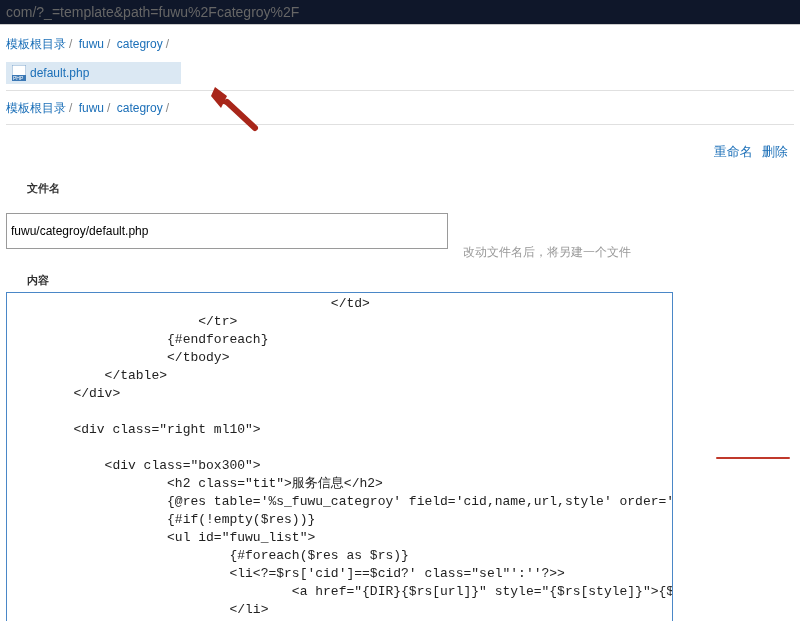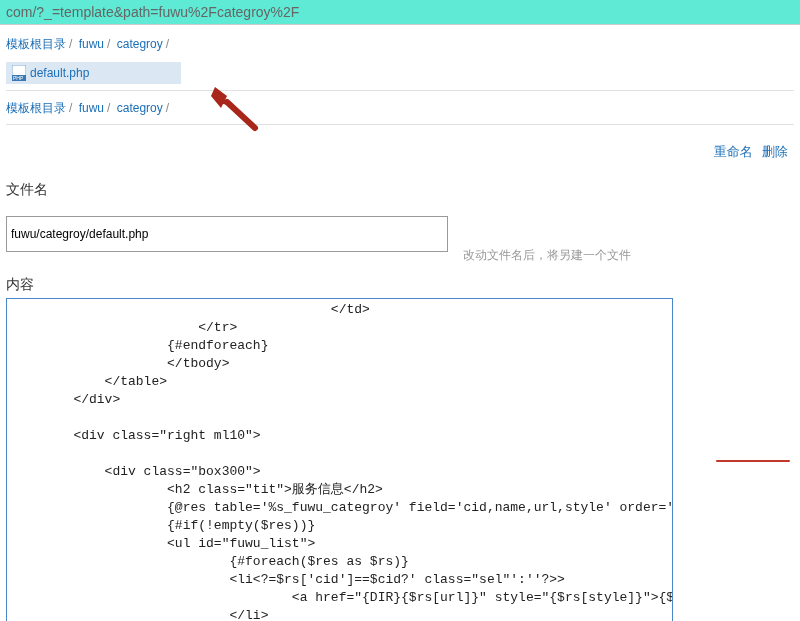--- a/index.html
+++ b/index.html
@@ -1,31 +1,31 @@
 <!DOCTYPE html>
 <html><head>
 <meta charset="utf-8">
 <style>
   * { margin: 0; padding: 0; box-sizing: border-box; }
   body { font-family: Arial, "Microsoft YaHei", sans-serif; font-size: 12px; background: #fff; color: #333; width: 800px; }
-  .url-bar { border: 1px solid #ccc; border-top: none; border-left: none; border-right: none; padding: 4px 6px; background: #5eead4; font-size: 14px; color: #666; font-family: Arial; }
+  .url-bar { border: 1px solid #ccc; border-top: none; border-left: none; border-right: none; padding: 4px 6px; background: #0f172a; font-size: 14px; color: #666; font-family: Arial; }
   .main { padding: 6px 6px 0 6px; }
   .breadcrumb { padding: 5px 0; font-size: 12px; }
   .breadcrumb a { color: #1b6fb8; text-decoration: none; }
   .breadcrumb .sep { color: #888; margin: 0 3px; }
   .file-row { display: flex; gap: 110px; padding: 4px 0 4px 0; align-items: center; }
   .file-item { display: flex; align-items: center; gap: 4px; position: relative; padding: 3px 6px; }
   .file-item.selected { background: #dbe8f3; width: 175px; }
   .file-item a { color: #1b6fb8; text-decoration: none; font-size: 12px; }
   .file-icon { width: 14px; height: 16px; flex-shrink: 0; }
   .sep-line { border-bottom: 1px solid #e0e0e0; margin: 2px 0 4px 0; }
   .actions { padding: 14px 0 10px 0; text-align: right; }
   .actions a { color: #1b6fb8; text-decoration: none; margin-right: 6px; font-size: 13px; }
   .file-name-section { margin-top: 10px; }
-  .label-bold { font-weight: normal; font-size: 14px; margin-bottom: 4px; display: block; }
+  .label-bold { font-weight: bold; font-size: 11px; margin-bottom: 4px; display: block; margin-left: 21px; }
   .input-row { display: flex; align-items: center; gap: 15px; }
   .text-input { width: 442px; border: 1px solid #9a9a9a; padding: 2px 4px; font-size: 12px; height: 36px; }
   .hint { color: #999; font-family: "SimSun", serif; font-size: 12px; margin-top: 44px; }
   .content-section { margin-top: 12px; position: relative; }
   .code-box { border: 1px solid #4a87c7; width: 667px; height: 363px; overflow: hidden; font-family: "SimSun", "Courier New", monospace; font-size: 13px; line-height: 18px; white-space: pre; padding: 2px 4px; color: #222; position: relative; }
   .underline-red { position: absolute; height: 2px; background: #c0392b; border-radius: 1px; }
   .arrow-svg { position: absolute; pointer-events: none; }
   .watermark { position: absolute; right: 8px; bottom: 4px; font-family: Arial; font-size: 30px; font-weight: bold; pointer-events: none; }
   .watermark .king { color: #7b8a99; }
   .watermark .cms { color: #2a7ac0; text-align: center; }

